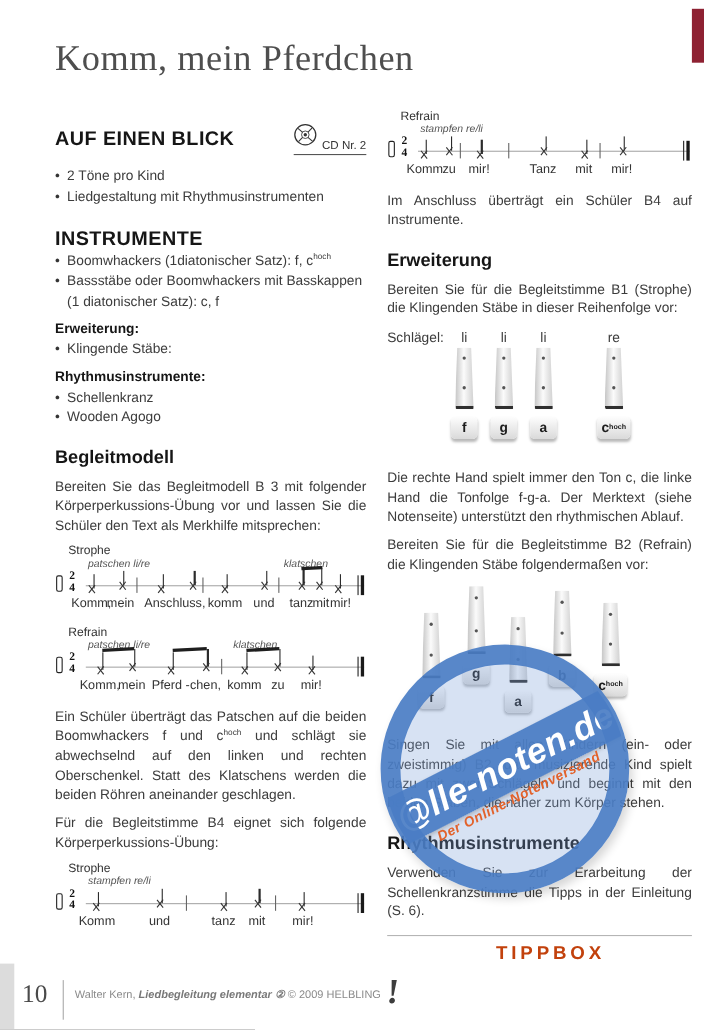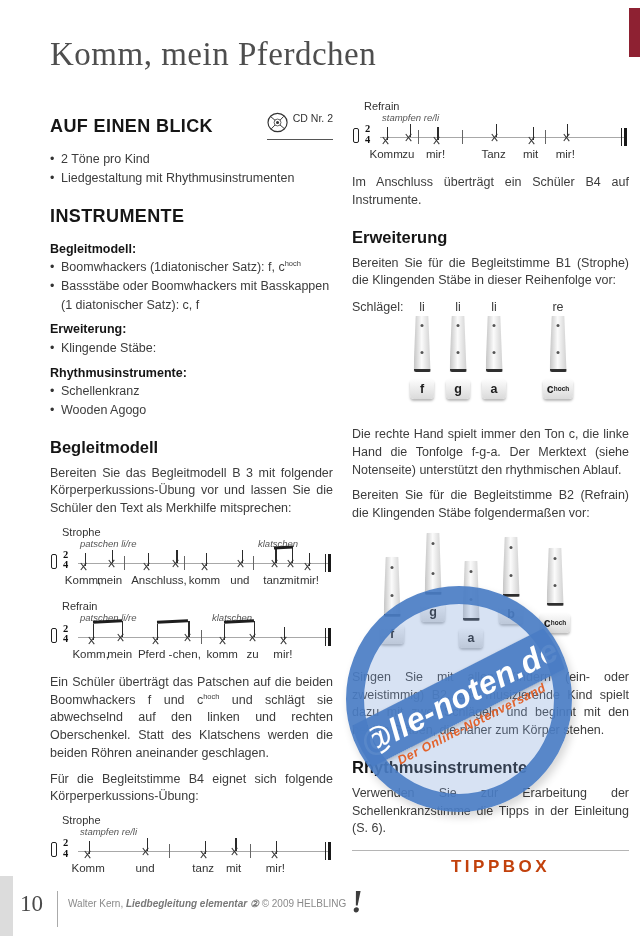--- a/index.html
+++ b/index.html
@@ -15,21 +15,21 @@
   .col { position:absolute; z-index:1; }
   .col-left { left:50px; top:112px; width:283px; }
   .col-right { left:352px; top:100px; width:277px; }
 
   .h-caps { font-size:18px; font-weight:700; color:#161616; letter-spacing:.4px; }
   .h-sect { font-size:16.5px; font-weight:700; color:#151515; margin:18px 0 8px; }
   .h-inline { font-size:12.5px; font-weight:700; color:#151515; margin-top:7px; line-height:1.4; }
   p.body { font-size:12.5px; line-height:1.42; text-align:justify; color:#3c3c3c; margin:8px 0; }
 
   .glance-row { display:flex; justify-content:space-between; align-items:center; }
-  .cd-wrap { display:flex; align-items:flex-start; gap:3px; border-bottom:1px solid #555; padding-bottom:2px; }
+  .cd-wrap { display:flex; align-items:flex-end; gap:3px; border-bottom:1px solid #555; padding-bottom:2px; }
   .cd-label { font-size:10.5px; color:#333; }
 
   .b-item { position:relative; padding-left:11px; font-size:12.5px; color:#3c3c3c; line-height:1.5; }
   .b-item::before { content:"•"; position:absolute; left:0; top:0; color:#333; }
   .b-cont { padding-left:11px; font-size:12.5px; color:#3c3c3c; line-height:1.5; }
   sup.hoch { font-size:7.5px; line-height:0; vertical-align:super; }
 
   
   .staff { position:relative; height:66px; margin:6px 0 8px; }
   .s-label { position:absolute; left:12px; top:0; font-size:11px; color:#333; }
@@ -137,21 +137,20 @@
       </div>
     </div>
 
     <div style="margin-top:10px;">
       <div class="b-item">2 Töne pro Kind</div>
       <div class="b-item">Liedgestaltung mit Rhythmusinstrumenten</div>
     </div>
 
     <div class="h-caps" style="margin-top:18px;">INSTRUMENTE</div>
 
-    <div class="h-inline" style="margin-top:14px;">Begleitmodell:</div>
     <div class="b-item"><span>Boomwhackers (1diatonischer Satz): f, c</span><sup class="hoch">hoch</sup></div>
     <div class="b-item">Bassstäbe oder Boomwhackers mit Basskappen (1 diatonischer Satz): c, f</div>
 
     <div class="h-inline">Erweiterung:</div>
     <div class="b-item">Klingende Stäbe:</div>
 
     <div class="h-inline">Rhythmusinstrumente:</div>
     <div class="b-item">Schellenkranz</div>
     <div class="b-item">Wooden Agogo</div>
 

